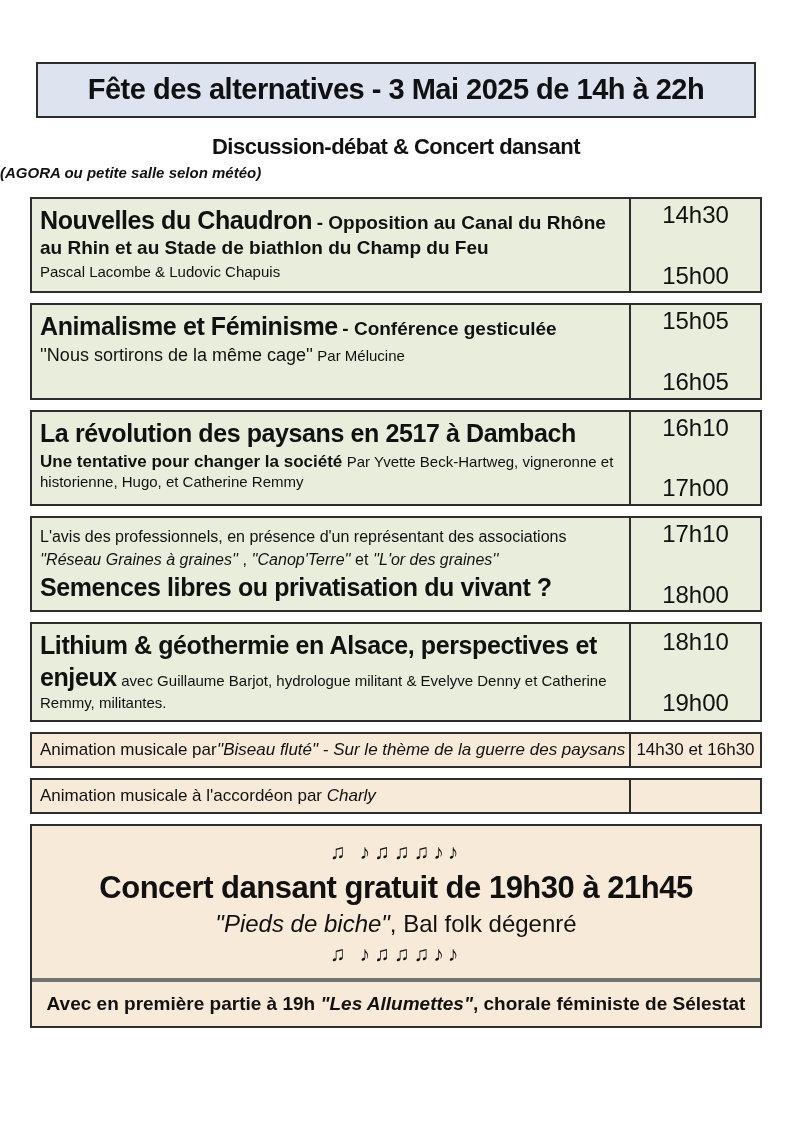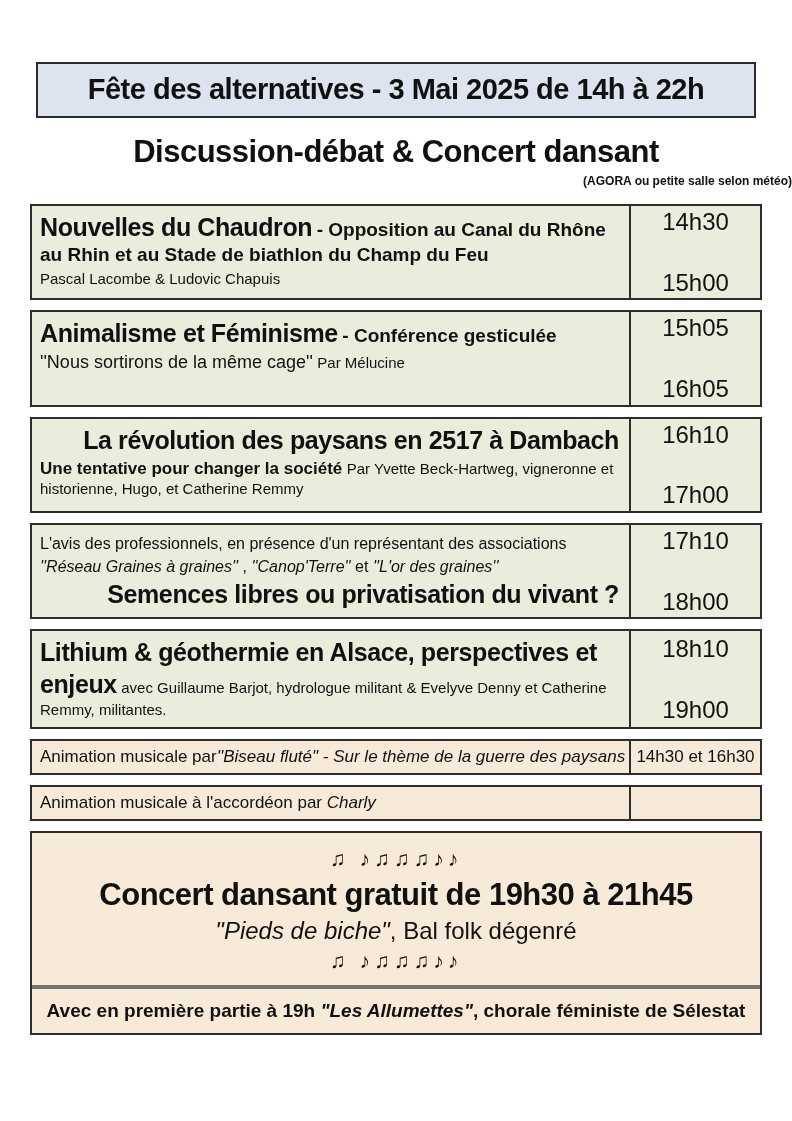--- a/index.html
+++ b/index.html
@@ -20,29 +20,30 @@
     border:2px solid #2d2d2d;
     text-align:center;
     padding:9px 4px 10px 4px;
     font-size:29px;
     font-weight:bold;
     letter-spacing:-0.5px;
   }
   .main-title{
     margin:16px 0 0 0;
     text-align:center;
-    font-size:31px;
+    font-size:22px;
     font-weight:bold;
     letter-spacing:-0.5px;
   }
   .main-note{
     margin:4px 0 0 0;
-    text-align:right;
-    font-size:12px;
-    font-weight:bold;
+    text-align:left;
+    font-size:15px;
+    font-weight:bold;
+    font-style:italic;
   }
   
   .rows{margin:16px 30px 0 30px;}
   .row{
     display:flex;
     border:2px solid #2d2d2d;
     margin-bottom:10px;
     box-sizing:border-box;
   }
   .green{background:#e9eedc;}
@@ -60,21 +61,21 @@
     flex-direction:column;
     align-items:center;
     justify-content:center;
     font-size:24px;
     line-height:1.32;
     text-align:center;
     box-sizing:border-box;
     gap:29px;
   }
   .line{margin:0;line-height:1.28;}
-  .t-big{font-size:25px;font-weight:bold;letter-spacing:-0.4px;text-align:right;}
+  .t-big{font-size:25px;font-weight:bold;letter-spacing:-0.4px;}
   .t-mid{font-size:19px;font-weight:bold;}
   .t-bold17{font-size:17px;font-weight:bold;}
   .t-plain18{font-size:18px;text-align:right;}
   .t-16{font-size:16px;line-height:1.45;}
   .t-small{font-size:15px;}
   .i{font-style:italic;}
   .desc{margin:2px 0 0 0;}
   
   .anim .cell-main{
     font-size:17px;

